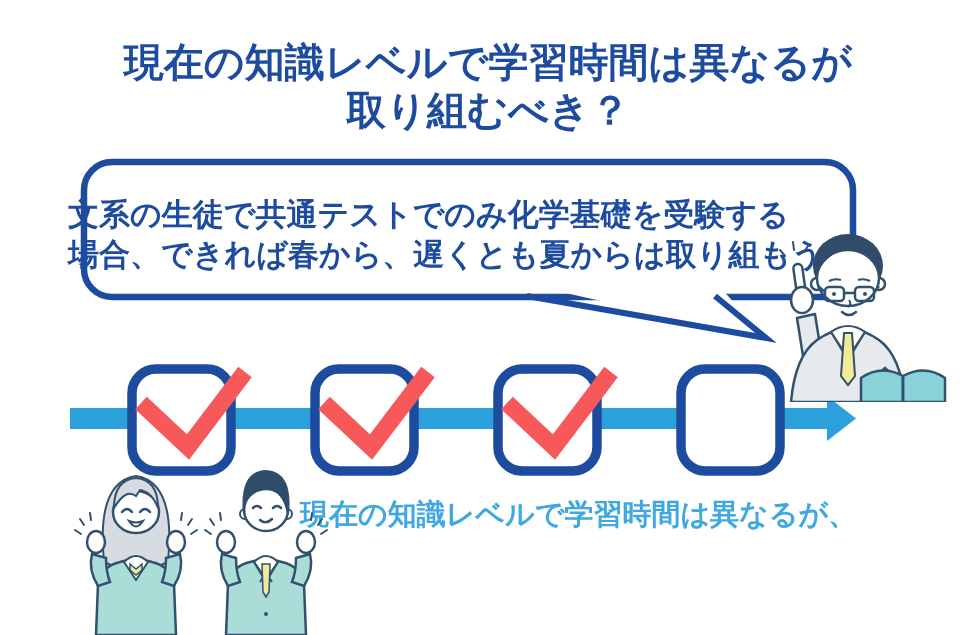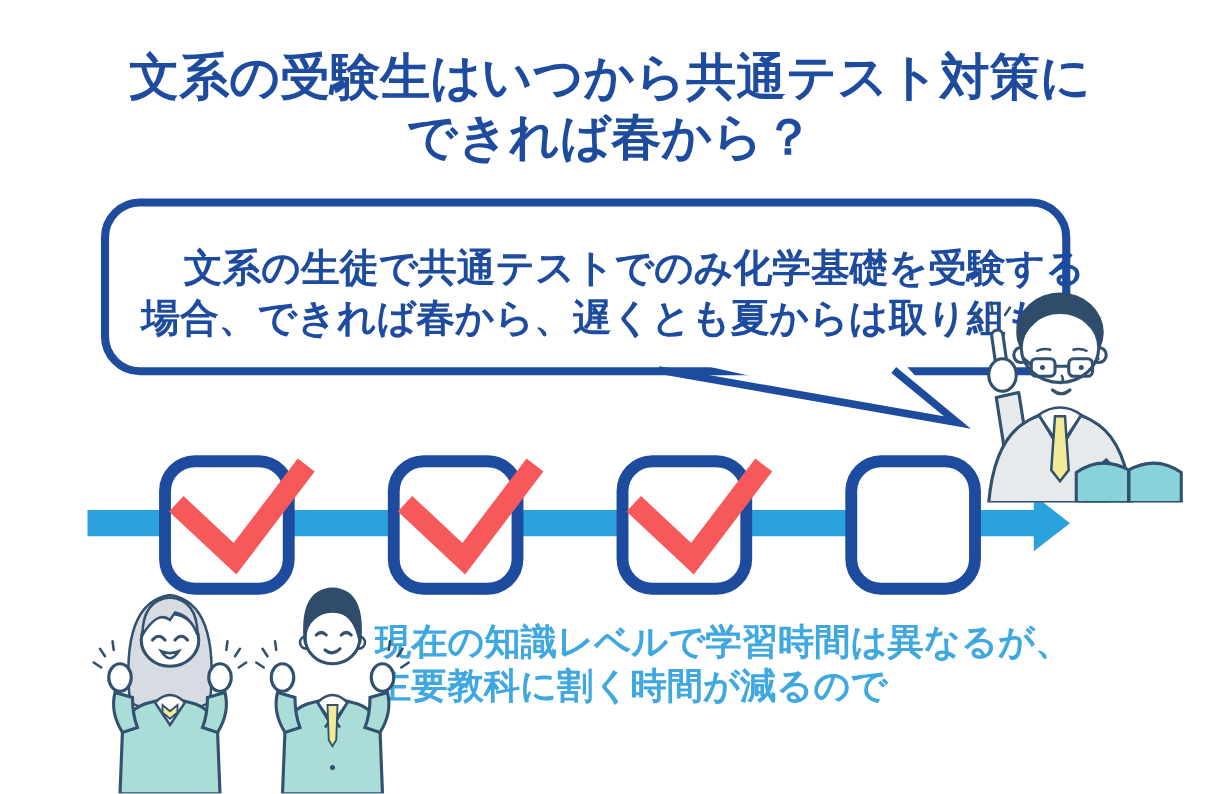--- a/index.html
+++ b/index.html
@@ -20,21 +20,21 @@
     position:relative;width:976px;height:635px;background:#ffffff;
     overflow:hidden;font-family:"Liberation Sans",sans-serif;
   }
   .title{
     position:absolute;top:38px;left:0;width:100%;text-align:center;
     font-size:40px;font-weight:bold;line-height:48px;color:var(--primary-blue);
     letter-spacing:0px;
   }
   .bubble-svg{position:absolute;left:78px;top:155px;}
   .bubble-text{
-    position:absolute;left:68px;top:195px;width:800px;text-align:right;
+    position:absolute;left:68px;top:195px;width:800px;text-align:left;
     font-size:31px;font-weight:bold;line-height:40px;color:var(--primary-blue);
     z-index:2;
   }
   .timeline-svg{position:absolute;left:0px;top:355px;}
   .teacher-svg{position:absolute;left:773px;top:226px;z-index:3;}
   .students-svg{position:absolute;left:68px;top:462px;z-index:3;}
   .footer-note{
     position:absolute;left:300px;top:497px;width:640px;
     font-size:29px;font-weight:bold;line-height:35px;color:var(--footer-text-blue);
     z-index:2;
@@ -45,22 +45,22 @@
   .arrow-fill{fill:var(--arrow-blue);}
   .cbox{fill:#ffffff;stroke:var(--primary-blue);stroke-width:9.5;}
   .check{fill:none;stroke:var(--check-red);stroke-width:17;stroke-linejoin:miter;stroke-linecap:butt;}
 </style>
 </head>
 <body>
 
 <div class="canvas">
 
   <div class="title">
-    <div>文系の受験生はいつから共通テスト対策に</div>
-    <div>できれば春から？</div>
+    <div>現在の知識レベルで学習時間は異なるが</div>
+    <div>取り組むべき？</div>
   </div>
 
   <svg class="bubble-svg" width="800" height="200" viewBox="0 0 800 200">
     <rect class="bubble-border" x="6" y="7" width="769" height="135" rx="28" ry="28"></rect>
     <polygon class="tail-blank" points="452,130 640,130 688,183"></polygon>
     <path class="tail-line" d="M449,141 L688,183 L637,141"></path>
   </svg>
   <div class="bubble-text">
     <div>文系の生徒で共通テストでのみ化学基礎を受験する</div>
     <div>場合、できれば春から、遅くとも夏からは取り組もう</div>
@@ -189,16 +189,15 @@
           <path d="M153,58 l-1,-7"></path>
         <path d="M253,72 l6,-4"></path>
           <path d="M250,63 l4,-6"></path>
           <path d="M243,58 l1,-7"></path>
       </g>
     </g>
   </svg>
 
   <div class="footer-note">
     <div>現在の知識レベルで学習時間は異なるが、</div>
-    <div>主要教科に割く時間が減るので</div>
   </div>
 
 </div>
 
 </body></html>

